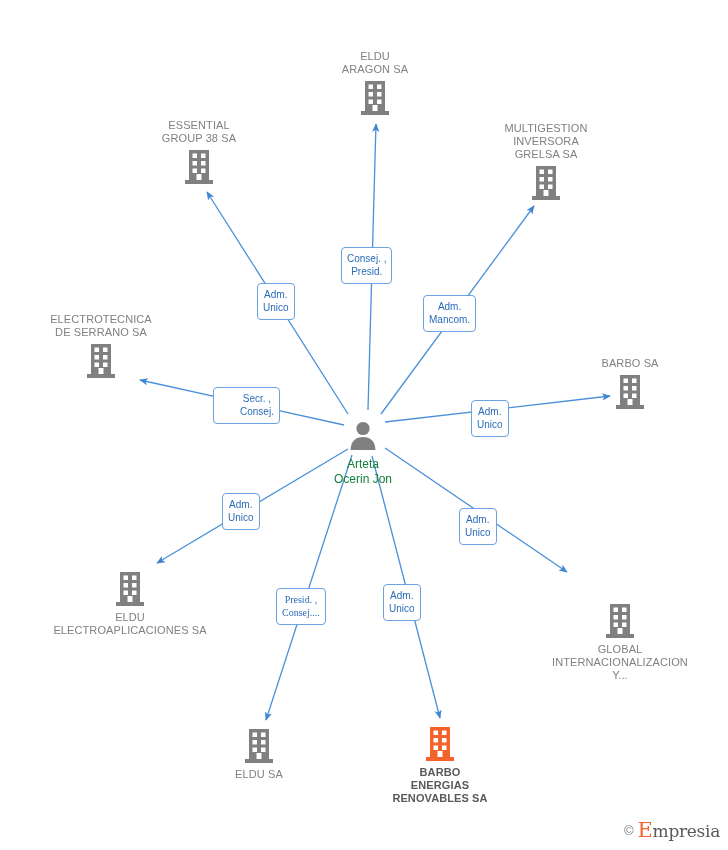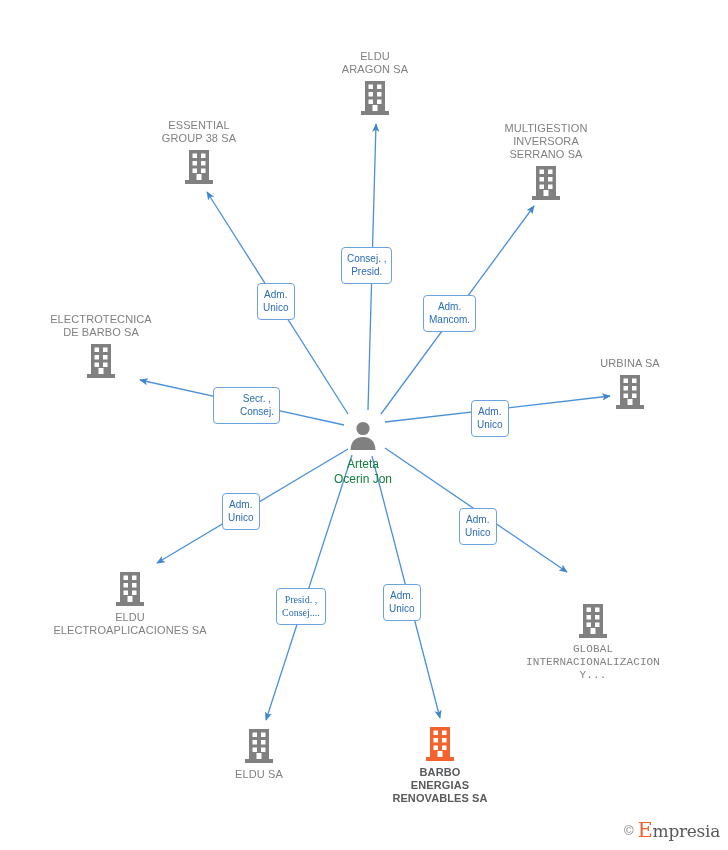--- a/index.html
+++ b/index.html
@@ -165,56 +165,56 @@
         <rect x="9.5" y="20.5" width="4.5" height="4.5" fill="#fff"></rect>
         <rect x="18" y="20.5" width="4.5" height="4.5" fill="#fff"></rect>
         <rect x="13.5" y="26" width="5" height="6" fill="#fff"></rect>
       </svg>
     </span>
   </div>
 
   <div class="node label-above" style="left:546px; top:122px;">
     <span class="label">MULTIGESTION
 INVERSORA
-SERRANO SA</span>
+GRELSA SA</span>
     <span class="glyph">
       <svg width="32" height="38" viewBox="0 0 32 38" xmlns="http://www.w3.org/2000/svg">
         <rect x="6" y="2" width="20" height="30" fill="#808080"></rect>
         <rect x="2" y="32" width="28" height="4" fill="#808080"></rect>
         <rect x="9.5" y="5.5" width="4.5" height="4.5" fill="#fff"></rect>
         <rect x="18" y="5.5" width="4.5" height="4.5" fill="#fff"></rect>
         <rect x="9.5" y="13" width="4.5" height="4.5" fill="#fff"></rect>
         <rect x="18" y="13" width="4.5" height="4.5" fill="#fff"></rect>
         <rect x="9.5" y="20.5" width="4.5" height="4.5" fill="#fff"></rect>
         <rect x="18" y="20.5" width="4.5" height="4.5" fill="#fff"></rect>
         <rect x="13.5" y="26" width="5" height="6" fill="#fff"></rect>
       </svg>
     </span>
   </div>
 
   <div class="node label-above" style="left:101px; top:313px;">
     <span class="label">ELECTROTECNICA
-DE BARBO SA</span>
+DE SERRANO SA</span>
     <span class="glyph">
       <svg width="32" height="38" viewBox="0 0 32 38" xmlns="http://www.w3.org/2000/svg">
         <rect x="6" y="2" width="20" height="30" fill="#808080"></rect>
         <rect x="2" y="32" width="28" height="4" fill="#808080"></rect>
         <rect x="9.5" y="5.5" width="4.5" height="4.5" fill="#fff"></rect>
         <rect x="18" y="5.5" width="4.5" height="4.5" fill="#fff"></rect>
         <rect x="9.5" y="13" width="4.5" height="4.5" fill="#fff"></rect>
         <rect x="18" y="13" width="4.5" height="4.5" fill="#fff"></rect>
         <rect x="9.5" y="20.5" width="4.5" height="4.5" fill="#fff"></rect>
         <rect x="18" y="20.5" width="4.5" height="4.5" fill="#fff"></rect>
         <rect x="13.5" y="26" width="5" height="6" fill="#fff"></rect>
       </svg>
     </span>
   </div>
 
   <div class="node label-above" style="left:630px; top:357px;">
-    <span class="label">URBINA SA</span>
+    <span class="label">BARBO SA</span>
     <span class="glyph">
       <svg width="32" height="38" viewBox="0 0 32 38" xmlns="http://www.w3.org/2000/svg">
         <rect x="6" y="2" width="20" height="30" fill="#808080"></rect>
         <rect x="2" y="32" width="28" height="4" fill="#808080"></rect>
         <rect x="9.5" y="5.5" width="4.5" height="4.5" fill="#fff"></rect>
         <rect x="18" y="5.5" width="4.5" height="4.5" fill="#fff"></rect>
         <rect x="9.5" y="13" width="4.5" height="4.5" fill="#fff"></rect>
         <rect x="18" y="13" width="4.5" height="4.5" fill="#fff"></rect>
         <rect x="9.5" y="20.5" width="4.5" height="4.5" fill="#fff"></rect>
         <rect x="18" y="20.5" width="4.5" height="4.5" fill="#fff"></rect>
@@ -234,21 +234,21 @@
         <rect x="18" y="13" width="4.5" height="4.5" fill="#fff"></rect>
         <rect x="9.5" y="20.5" width="4.5" height="4.5" fill="#fff"></rect>
         <rect x="18" y="20.5" width="4.5" height="4.5" fill="#fff"></rect>
         <rect x="13.5" y="26" width="5" height="6" fill="#fff"></rect>
       </svg>
     </span>
     <span class="label">ELDU
 ELECTROAPLICACIONES SA</span>
   </div>
 
-  <div class="node label-below" style="left:593px; top:602px;font-family:Liberation Mono, monospace;">
+  <div class="node label-below" style="left:620px; top:602px;">
     <span class="glyph">
       <svg width="32" height="38" viewBox="0 0 32 38" xmlns="http://www.w3.org/2000/svg">
         <rect x="6" y="2" width="20" height="30" fill="#808080"></rect>
         <rect x="2" y="32" width="28" height="4" fill="#808080"></rect>
         <rect x="9.5" y="5.5" width="4.5" height="4.5" fill="#fff"></rect>
         <rect x="18" y="5.5" width="4.5" height="4.5" fill="#fff"></rect>
         <rect x="9.5" y="13" width="4.5" height="4.5" fill="#fff"></rect>
         <rect x="18" y="13" width="4.5" height="4.5" fill="#fff"></rect>
         <rect x="9.5" y="20.5" width="4.5" height="4.5" fill="#fff"></rect>
         <rect x="18" y="20.5" width="4.5" height="4.5" fill="#fff"></rect>

